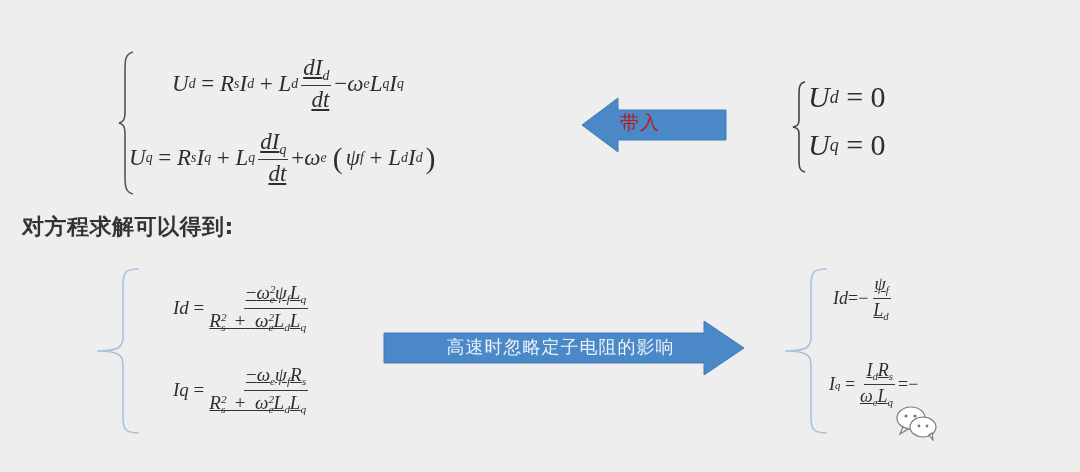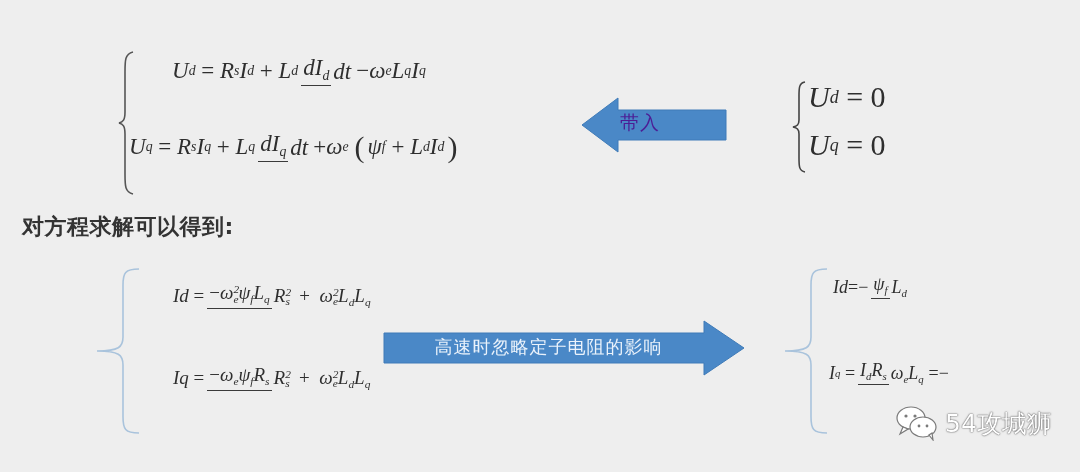--- a/index.html
+++ b/index.html
@@ -8,54 +8,54 @@
       background: #eeeeee;
       position: relative;
       font-family: "Liberation Serif", "DejaVu Serif", serif;
       color: #2a2a2a;
     }
     .abs { position: absolute; }
     .math { font-family: "Liberation Serif", "DejaVu Serif", serif; font-style: italic; color: #2e2e2e; }
     .up { font-style: normal; }
     .sub { font-size: 0.6em; vertical-align: -0.35em; }
     .sup { font-size: 0.6em; vertical-align: 0.55em; }
-    .frac { display: inline-flex; align-items: center; vertical-align: middle; margin: 0 3px; }
+    .frac { display: inline-flex; flex-direction: column; align-items: flex-end; vertical-align: middle; margin: 0 3px; text-decoration: underline; }
     .frac .num { padding: 0 2px 2px; border-bottom: 1.4px solid #3a3a3a; line-height: 1.05; }
     .frac .den { padding: 2px 2px 0; line-height: 1.05; }
     .row { display: flex; align-items: center; white-space: nowrap; }
 
     
     #sys1 { left: 117px; top: 48px; width: 420px; height: 148px; }
     #sys1 .brace { left: 0; top: 2px; width: 20px; height: 146px; }
     #eq-ud { left: 55px; top: 8px; font-size: 23px; }
     #eq-uq { left: 12px; top: 82px; font-size: 23px; }
 
     
     #arrow-left { left: 580px; top: 96px; width: 148px; height: 58px; }
     #arrow-left .label { position: absolute; left: 40px; top: 14px; width: 80px; text-align: left;
-      font-family: "DejaVu Sans", sans-serif; font-size: 19px; color: #4c1d95; letter-spacing: 1px; }
+      font-family: "DejaVu Sans", sans-serif; font-size: 19px; color: #b91c1c; letter-spacing: 1px; }
 
     
     #sys2 { left: 790px; top: 78px; width: 140px; height: 100px; }
     #sys2 .brace { left: 0; top: 2px; width: 18px; height: 94px; }
     #eq-ud0 { left: 18px; top: 2px; font-size: 30px; }
     #eq-uq0 { left: 18px; top: 50px; font-size: 30px; }
 
     
     #heading { left: 22px; top: 212px; font-family: "DejaVu Sans", sans-serif; font-size: 22px; color: #333; letter-spacing: 0.5px; font-weight: bold; }
 
     
     #sys3 { left: 95px; top: 265px; width: 300px; height: 170px; }
     #sys3 .brace { left: 0; top: 0; width: 46px; height: 170px; }
     #eq-id { left: 78px; top: 18px; font-size: 19px; }
     #eq-iq { left: 78px; top: 100px; font-size: 19px; }
 
     
     #arrow-right { left: 382px; top: 320px; width: 364px; height: 56px; }
-    #arrow-right .label { position: absolute; left: 4px; width: 325px; top: 15px; text-align: center;
+    #arrow-right .label { position: absolute; left: 16px; width: 325px; top: 15px; text-align: center;
       font-family: "DejaVu Sans", sans-serif; font-size: 18px; color: #eaf2fb; letter-spacing: 1px; }
 
     
     #sys4 { left: 783px; top: 265px; width: 290px; height: 170px; }
     #sys4 .brace { left: 0; top: 0; width: 46px; height: 170px; }
     #eq-id2 { left: 50px; top: 10px; font-size: 18px; }
     #eq-iq2 { left: 46px; top: 96px; font-size: 18px; }
 
     
     #watermark { left: 895px; top: 405px; display: flex; align-items: center; gap: 6px; }
@@ -247,14 +247,13 @@
       <ellipse cx="28" cy="22" rx="13" ry="10"></ellipse>
       <path d="M34 30 L38 35 L37 28 Z"></path>
     </g>
     <g fill="#7a7a7a">
       <circle cx="11" cy="11" r="1.6"></circle>
         <circle cx="20" cy="11" r="1.6"></circle>
       <circle cx="24" cy="21" r="1.4"></circle>
         <circle cx="32" cy="21" r="1.4"></circle>
     </g>
   </svg>
-  <span class="wm-text">54攻城狮</span>
 </div>
 
 </body></html>

